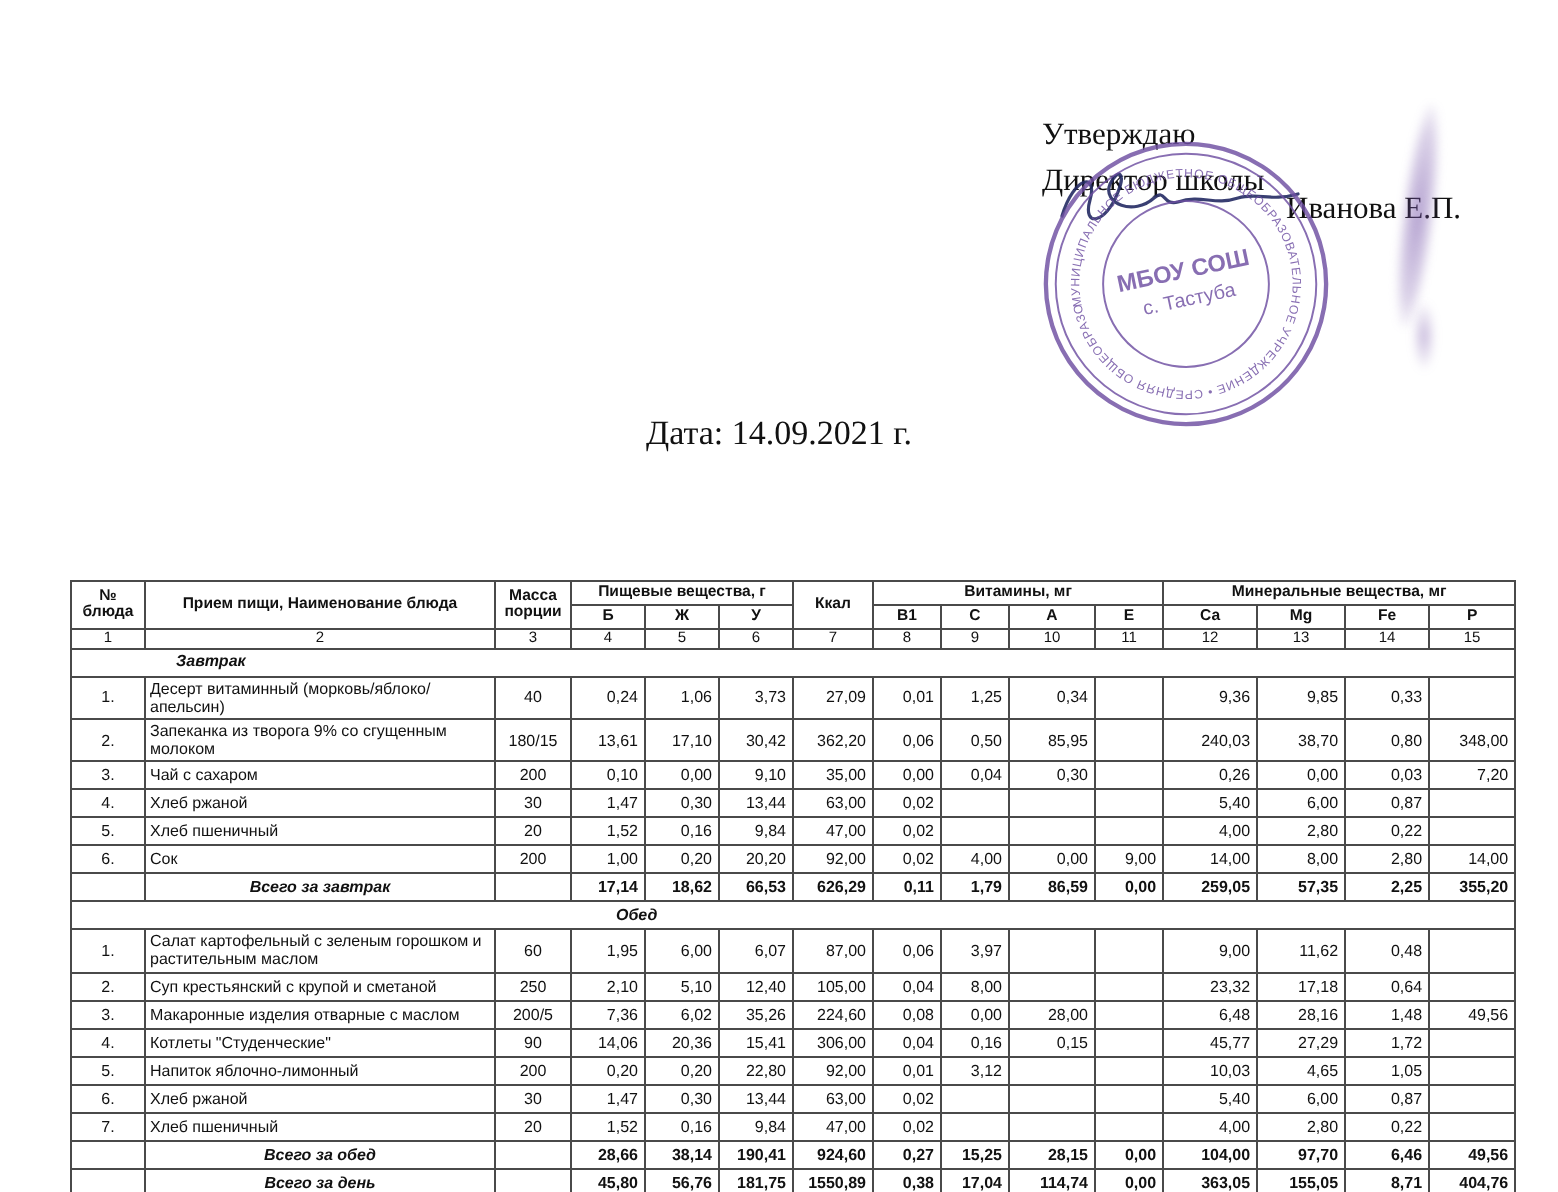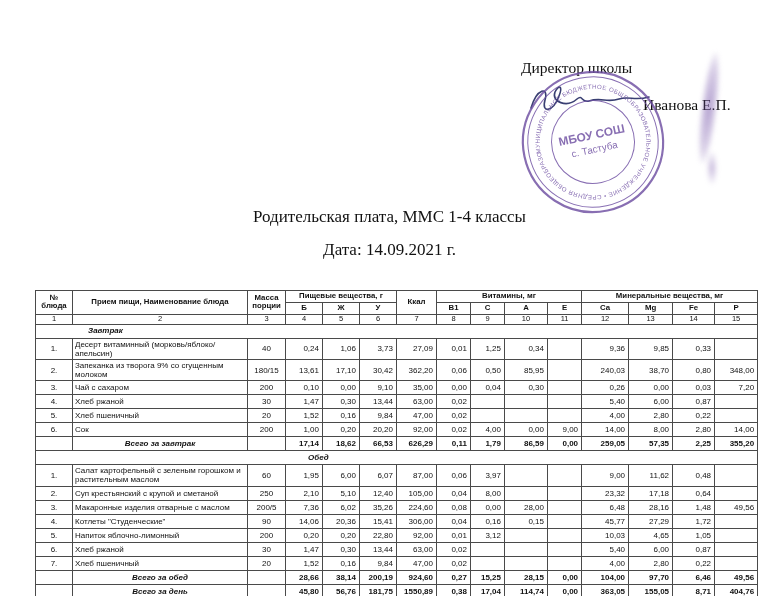--- a/index.html
+++ b/index.html
@@ -37,20 +37,21 @@
   .doc-table td.sec-0{padding-left:52px;}
   .doc-table td.sec-1{padding-left:272px;}
   .doc-table tr.total td{font-weight:bold;}
   .doc-table td.total-label{font-weight:bold;font-style:italic;text-align:center;margin-left:40px;}
   .doc-table tbody td{height:11px;}
 </style>
 </head>
 <body>
 
 <div class="approval">
+  <div>Утверждаю</div>
   <div>Директор школы</div>
   <div class="name">Иванова Е.П.</div>
   <svg class="signature" width="150" height="44" viewBox="0 0 150 44">
     <path d="M8,30 C14,10 26,8 22,22 C18,36 30,34 36,18 C40,8 36,6 32,14 C28,24 44,30 54,21 C60,16 58,25 66,23 C78,19 84,25 96,21 C106,18 112,23 126,19" fill="none" stroke="#232a63" stroke-width="1.6" stroke-linecap="round" opacity="0.9"></path>
   </svg>
 </div>
 
 <svg class="stamp" viewBox="0 0 150 150">
   <g fill="none" stroke="#6e4fa2">
     <circle cx="75" cy="75" r="71" stroke-width="2.2"></circle>
@@ -63,21 +64,20 @@
   <text font-size="6.2" fill="#6e4fa2" letter-spacing="0.4" font-family="Liberation Sans, sans-serif">
     <textPath href="#ringPath">МУНИЦИПАЛЬНОЕ БЮДЖЕТНОЕ ОБЩЕОБРАЗОВАТЕЛЬНОЕ УЧРЕЖДЕНИЕ • СРЕДНЯЯ ОБЩЕОБРАЗОВАТЕЛЬНАЯ ШКОЛА •</textPath>
   </text>
   <text x="75" y="72" text-anchor="middle" fill="#6e4fa2" font-size="12" font-weight="bold" font-family="Liberation Sans, sans-serif">МБОУ СОШ</text>
   <text x="75" y="86" text-anchor="middle" fill="#6e4fa2" font-size="10" font-family="Liberation Sans, sans-serif">с. Тастуба</text>
 </svg>
 <div class="smudge"></div>
 <div class="smudge2"></div>
 
 <div class="titles">
-  <div>Родительская плата, ММС 1-4 классы</div>
   <div>
     <span>Дата:</span>
     <span class="u">14.09.2021 г.</span>
   </div>
 </div>
 
 <table class="doc-table">
   <colgroup>
     <col style="width:37px">
       <col style="width:175px">
@@ -380,21 +380,21 @@
         <td class="num">2,80</td>
         <td class="num">0,22</td>
         <td class="num"></td>
       </tr>
       <tr class="total">
         <td class="c"></td>
         <td class="total-label">Всего за обед</td>
         <td class="c"></td>
         <td class="num">28,66</td>
         <td class="num">38,14</td>
-        <td class="num">200,19</td>
+        <td class="num">190,41</td>
         <td class="num">924,60</td>
         <td class="num">0,27</td>
         <td class="num">15,25</td>
         <td class="num">28,15</td>
         <td class="num">0,00</td>
         <td class="num">104,00</td>
         <td class="num">97,70</td>
         <td class="num">6,46</td>
         <td class="num">49,56</td>
       </tr>

